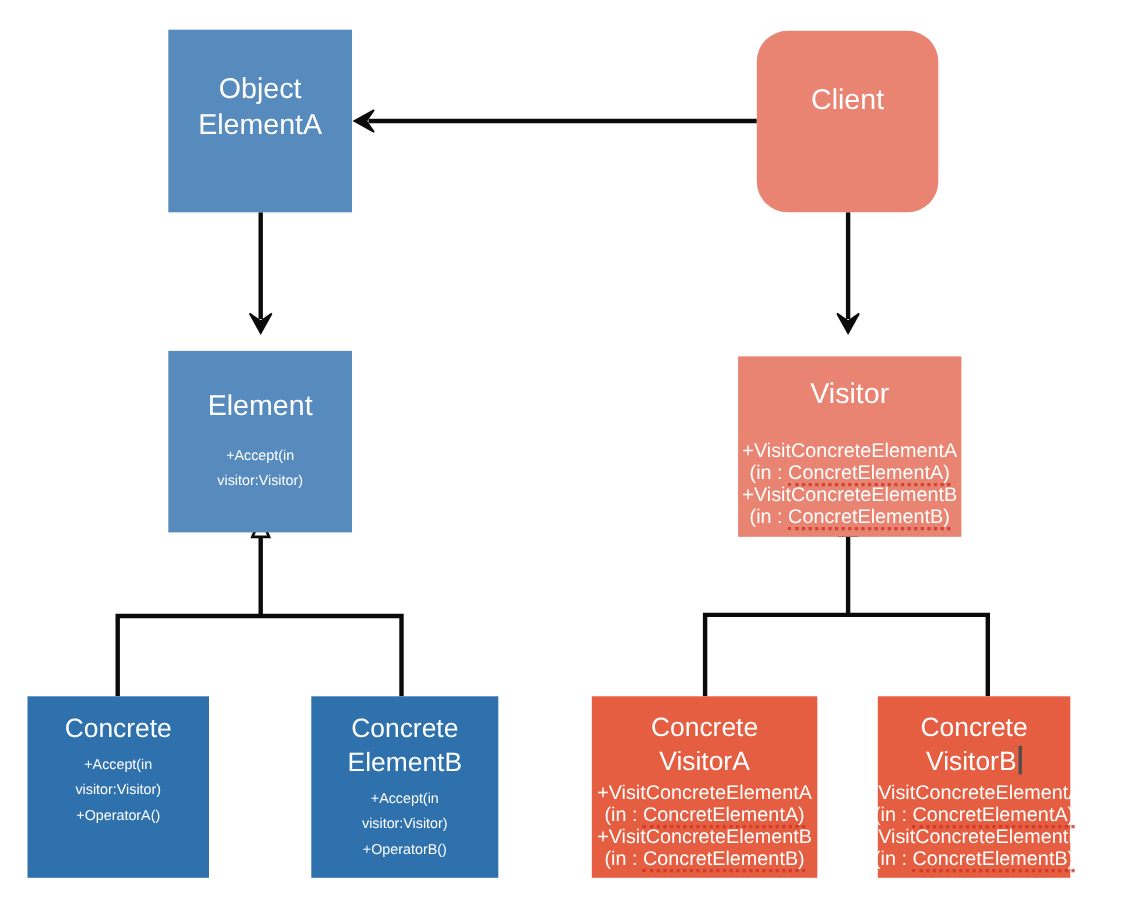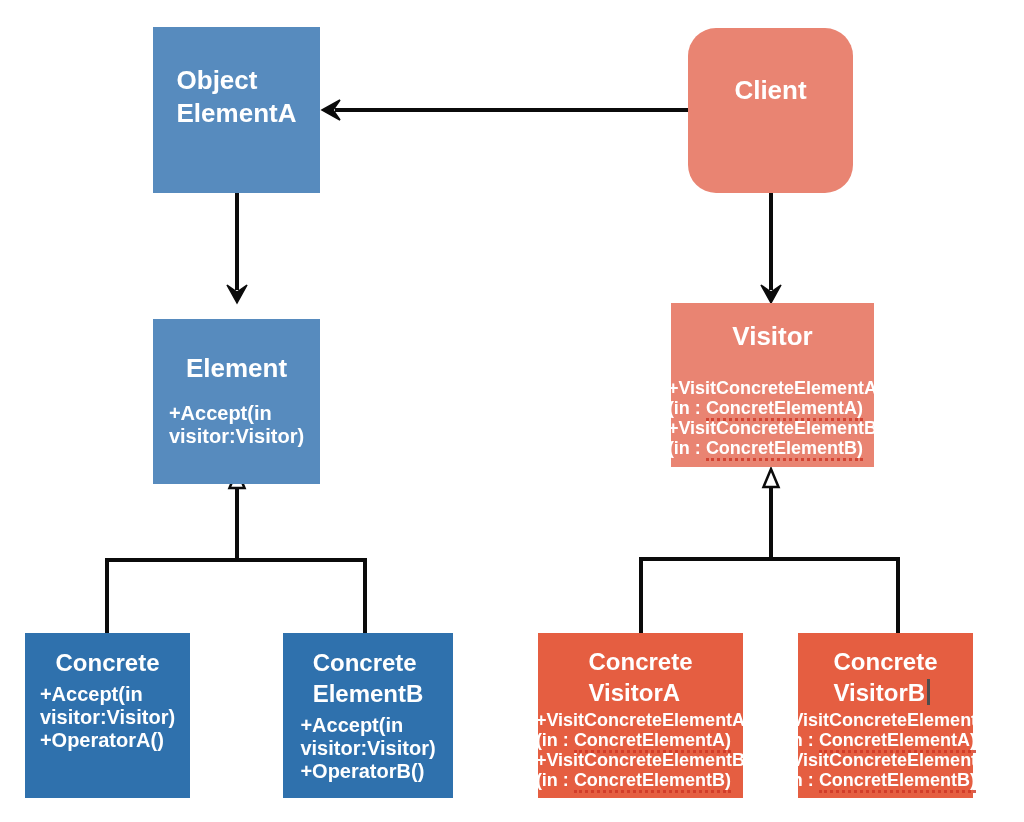--- a/index.html
+++ b/index.html
@@ -33,41 +33,41 @@
     stroke-width: 1.5;
   }
   svg.connectors polygon.hollow-head {
     fill: #ffffff;
     stroke: #0b0b0b;
     stroke-width: 2.5;
   }
   .box {
     position: absolute;
     color: #ffffff;
-    font-weight: bold;
-    text-align: left;
+    font-weight: normal;
+    text-align: center;
     box-sizing: border-box;
     display: flex;
     flex-direction: column;
     align-items: center;
   }
   .blue-top   { background: #578BBE; }
   .blue-deep  { background: #2F71AD; }
   .salmon     { background: #E98472; }
   .red-orange { background: #E55E41; }
 
   .title-lg { font-size: 26px; line-height: 33px; }
   .title-md { font-size: 24px; line-height: 31px; }
-  .body-md  { font-size: 20px; line-height: 23px; }
+  .body-md  { font-size: 13px; line-height: 23px; }
   .body-sm  { font-size: 18px; line-height: 20px; white-space: nowrap; }
 
   .pt-object  { padding-top: 37px; }
   .pt-client  { padding-top: 46px; }
   .pt-element { padding-top: 33px; margin-top: 16px; }
-  .pt-visitor { padding-top: 17px; }
+  .pt-visitor { padding-top: 17px; margin-top: 21px; }
   .pt-bottom  { padding-top: 14px; }
   .pt-bottom-red { padding-top: 13px; }
 
   .gap-element { margin-top: 17px; }
   .gap-visitor { margin-top: 25px; }
   .gap-bottom  { margin-top: 5px; }
   .gap-bottom-red { margin-top: 2px; }
 
   .misspelled {
     border-bottom: 3px dotted rgba(205, 52, 35, 0.8);

